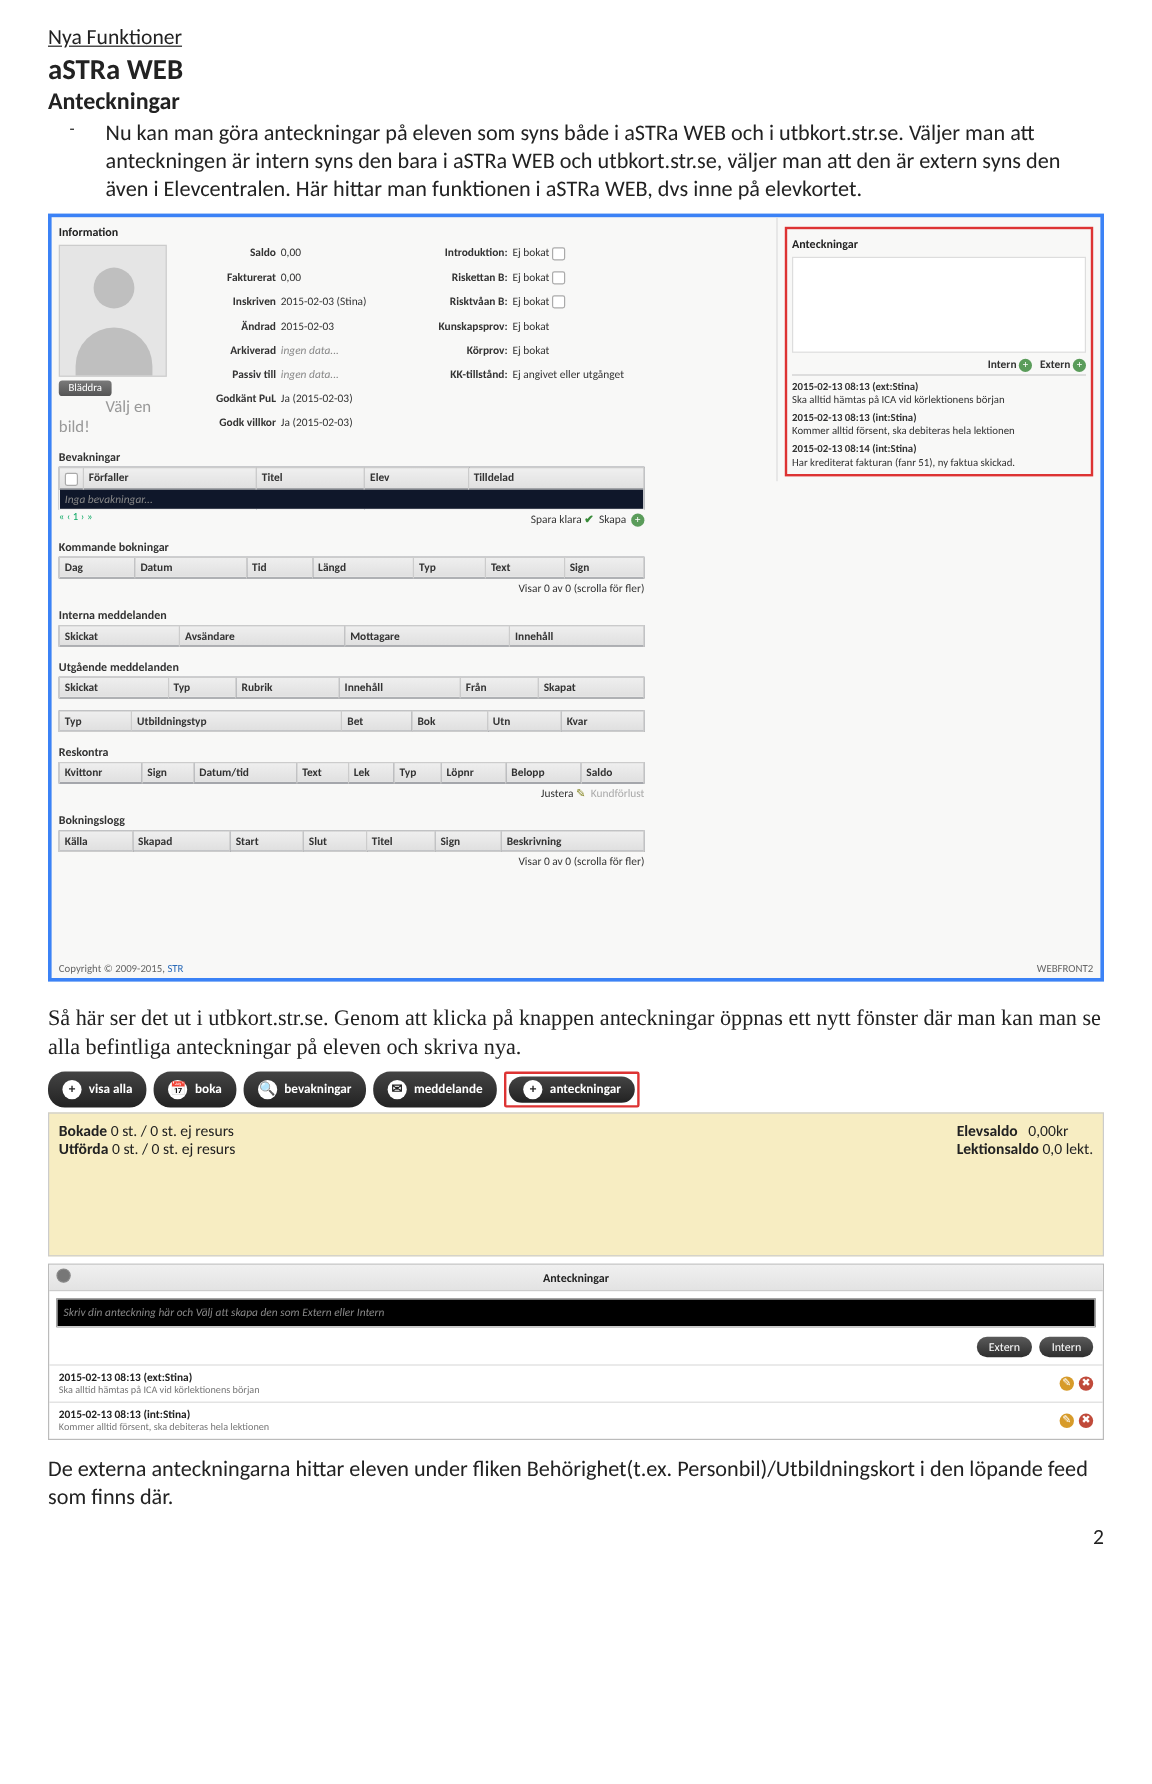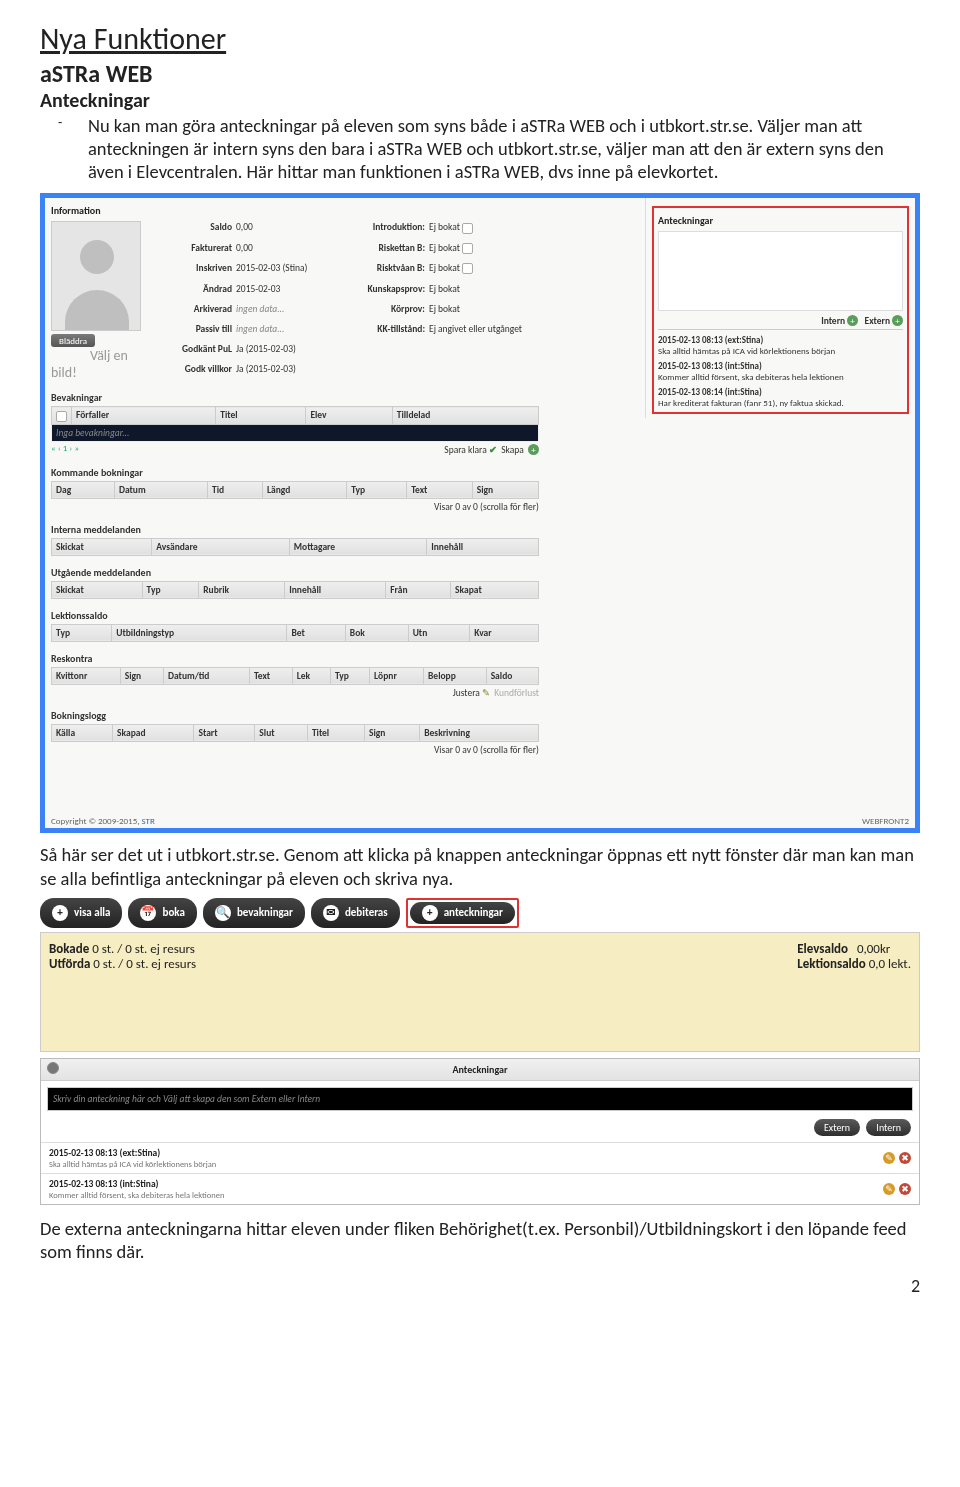--- a/index.html
+++ b/index.html
@@ -1,29 +1,29 @@
 <!DOCTYPE html>
 <html><head>
 <meta charset="utf-8">
 <style>
   * { box-sizing: border-box; margin: 0; padding: 0; }
   body { font-family: Calibri, Arial, sans-serif; font-size: 14px; color: #222; background: #fff; padding: 20px 40px 20px 40px; width: 960px; }
-  .title { font-size: 30px; text-decoration: underline; margin-bottom: 2px; }
+  .title { font-size: 18px; text-decoration: underline; margin-bottom: 2px; }
   .subtitle { font-size: 24px; font-weight: bold; margin-bottom: 0; }
   .section-heading { font-size: 20px; font-weight: bold; margin-bottom: 2px; }
   .bullet-block { margin-left: 18px; }
   .bullet-item { display: flex; }
   .bullet-dash { width: 30px; flex-shrink: 0; }
   .bullet-text { flex: 1; font-size: 18.5px; line-height: 1.25; }
-  .para { font-size: 18.5px; line-height: 1.25; margin-top: 10px; }
+  .para { font-size: 18.5px; line-height: 1.25; margin-top: 20px; font-family: Liberation Serif, serif; }
   .para-bottom { font-size: 18.5px; line-height: 1.25; margin-top: 12px; }
   .page-num { text-align: right; font-size: 18px; margin-top: 12px; }
 
   
-  .shot1 { border: 5px solid #3b82f6; margin-top: 10px; font-size: 10px; background: #f8f8f7; color: #333; position: relative; height: 640px; }
+  .shot1 { border: 3px solid #3b82f6; margin-top: 10px; font-size: 10px; background: #f8f8f7; color: #333; position: relative; height: 640px; }
   .shot1 .col-left { position: absolute; left: 0; top: 0; width: 500px; padding: 4px 6px; }
   .shot1 .col-right { position: absolute; right: 0; top: 0; width: 270px; padding: 4px 6px; border-left: 1px solid #ddd; }
 
   .panel-title { font-weight: bold; font-size: 10px; margin: 2px 0 4px 0; color: #222; }
   .legend { font-weight: bold; margin-top: 6px; margin-bottom: 2px; }
 
   .info-block { display: flex; }
   .avatar { width: 90px; height: 110px; background: #e5e5e5; position: relative; border: 1px solid #ccc; margin-right: 10px; }
   .avatar-head { width: 34px; height: 34px; border-radius: 50%; background: #bfbfbf; position: absolute; left: 28px; top: 18px; }
   .avatar-body { width: 64px; height: 40px; background: #bfbfbf; border-radius: 32px 32px 0 0; position: absolute; left: 13px; bottom: 0; }
@@ -207,21 +207,20 @@
               <th>Rubrik</th>
               <th>Innehåll</th>
               <th>Från</th>
               <th>Skapat</th>
       </tr>
           </tbody>
         </table>
     </div>
 
     <div class="subpanel">
-        <div class="legend">Lektionssaldo</div>
       <table class="tbl">
           <tbody>
             <tr>
         <th>Typ</th>
               <th>Utbildningstyp</th>
               <th>Bet</th>
               <th>Bok</th>
               <th>Utn</th>
               <th>Kvar</th>
       </tr>
@@ -307,21 +306,21 @@
     <div class="bbtn">
         <span class="ico">📅</span>
         <span>boka</span>
       </div>
     <div class="bbtn">
         <span class="ico">🔍</span>
         <span>bevakningar</span>
       </div>
     <div class="bbtn">
         <span class="ico">✉</span>
-        <span>debiteras</span>
+        <span>meddelande</span>
       </div>
     <div class="red-hl">
       <div class="bbtn">
           <span class="ico">+</span>
           <span>anteckningar</span>
         </div>
     </div>
   </div>
   <div class="yellow">
     <div class="stats">

